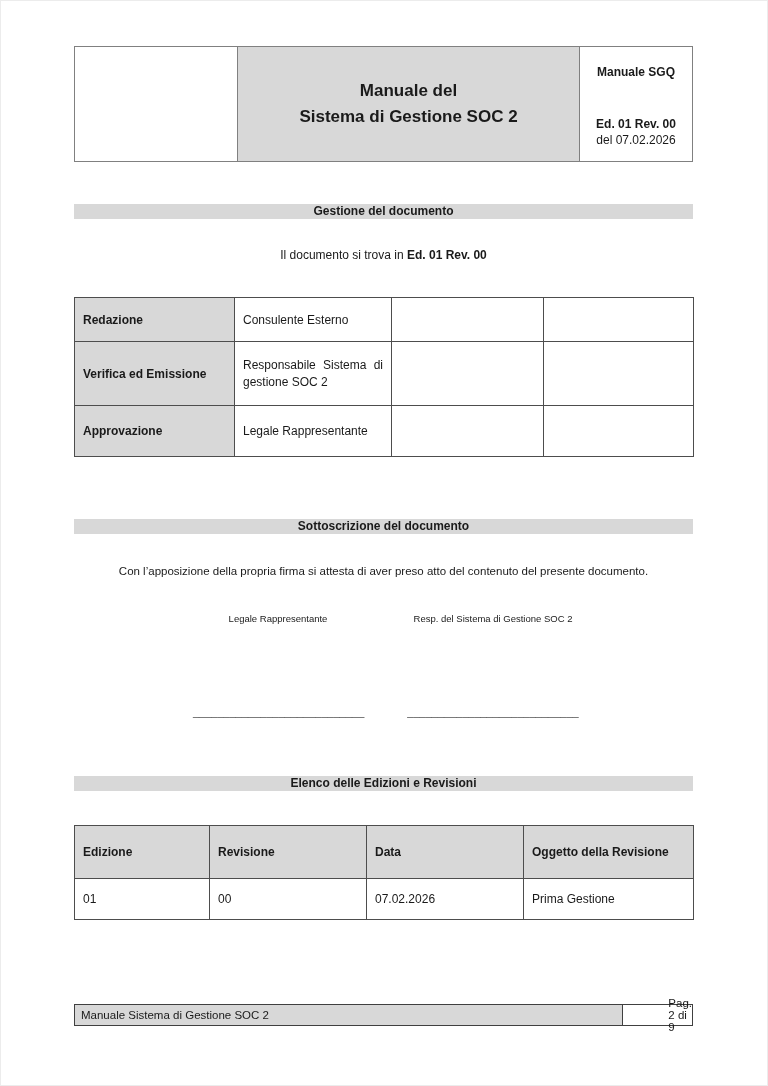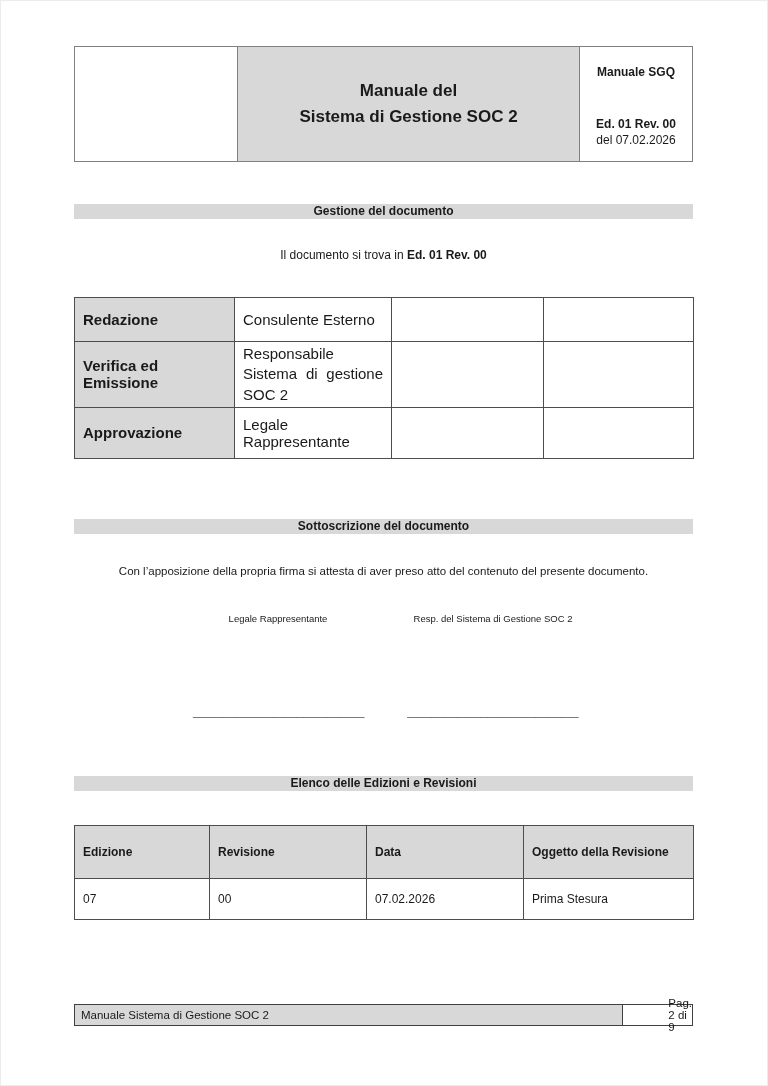--- a/index.html
+++ b/index.html
@@ -27,21 +27,21 @@
   .h-meta .bottom{margin-top:auto;}
   .h-meta .edition{font-weight:bold;}
   
   .banner{position:absolute;left:73px;width:619px;height:15px;background:var(--banner-gray);
     font-weight:bold;font-size:12px;text-align:center;line-height:15px;}
   
   .intro{position:absolute;left:73px;top:247px;width:619px;text-align:center;font-size:12px;}
   .intro .b{font-weight:bold;}
   
   table{border-collapse:collapse;table-layout:fixed;}
-  .roles{position:absolute;left:73px;top:296px;width:619px;font-size:15px;padding-left:25px;}
+  .roles{position:absolute;left:73px;top:296px;width:619px;font-size:12px;padding-left:25px;}
   .roles td{border:1px solid var(--table-border);vertical-align:middle;padding:2px 8px;}
   .roles td.lab{background:var(--cell-gray);font-weight:bold;}
   .roles td.just{text-align:justify;line-height:1.35;}
   
   .statement{position:absolute;left:73px;top:564px;width:619px;text-align:center;font-size:11.5px;}
   .sig-label{position:absolute;top:612px;font-size:9.5px;text-align:center;}
   .sig-label.l{left:192px;width:170px;}
   .sig-label.r{left:404px;width:176px;}
   .sig-line{position:absolute;top:704px;font-size:11px;color:#4a4a4a;text-align:center;line-height:14px;}
   .sig-line.l{left:192px;width:170px;}
@@ -133,24 +133,24 @@
         <col style="width:170px">
       </colgroup>
     <tbody>
         <tr style="height:53px;">
       <th>Edizione</th>
       <th>Revisione</th>
       <th>Data</th>
       <th>Oggetto della Revisione</th>
     </tr>
     <tr style="height:41px;">
-      <td>07</td>
+      <td>01</td>
       <td>00</td>
       <td>07.02.2026</td>
-      <td>Prima Stesura</td>
+      <td>Prima Gestione</td>
     </tr>
   </tbody>
     </table>
 
   <div class="footer">
     <div class="f-left">Manuale Sistema di Gestione SOC 2</div>
     <div class="f-right">Pag. 2 di 9</div>
   </div>
 
 </div>

